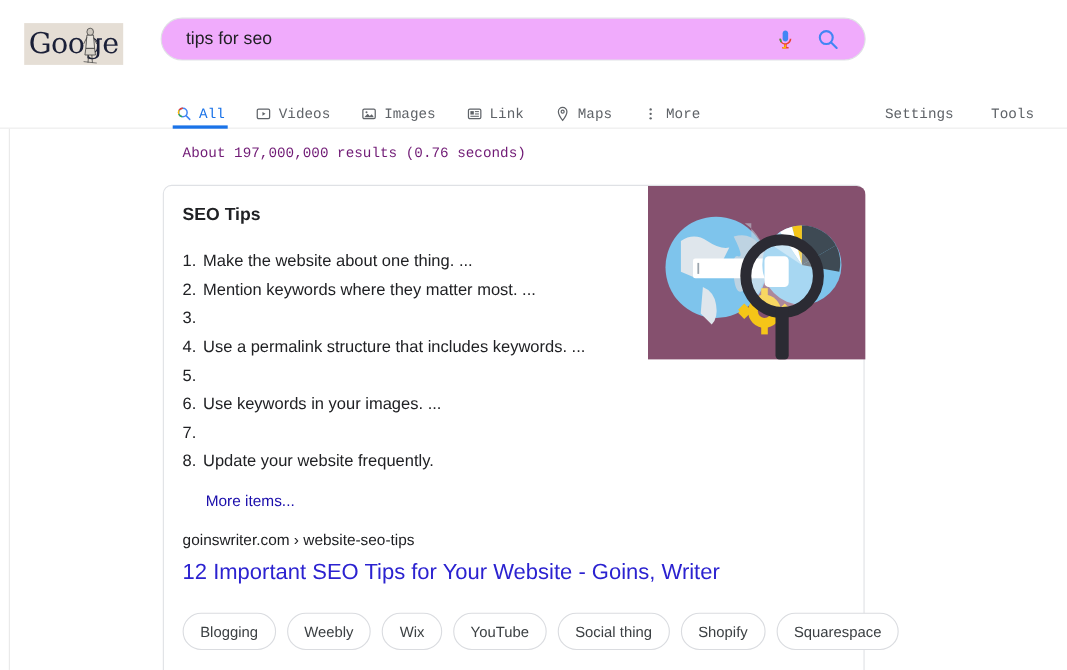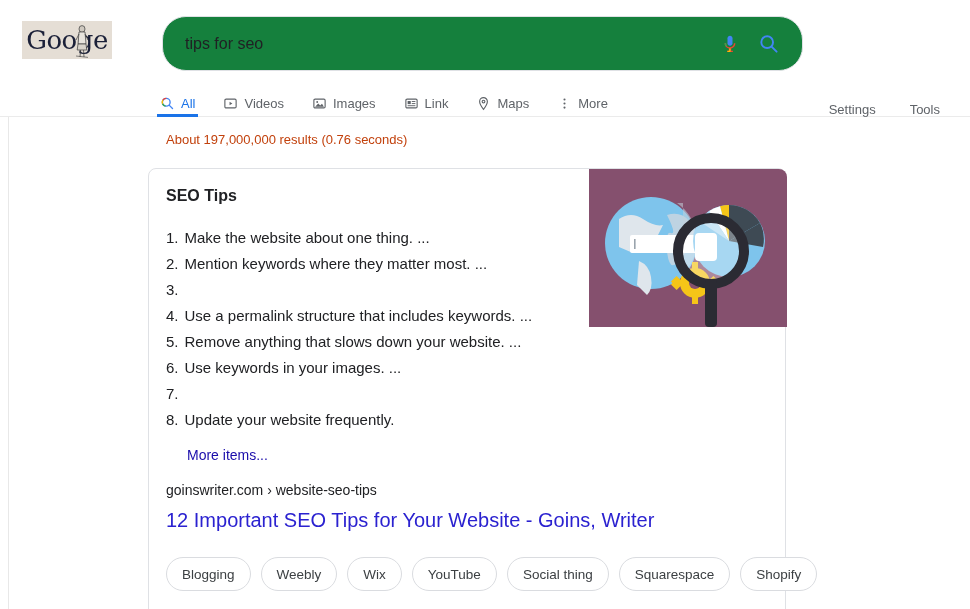--- a/index.html
+++ b/index.html
@@ -64,27 +64,27 @@
     left: 52px;
     top: 3px;
     width: 16px;
     height: 34px;
     pointer-events: none;
   }
 
   
   .searchbox {
     position: absolute;
-    left: 162px;
+    left: 146px;
     top: 16px;
     width: 641px;
-    height: 55px;
+    height: 39px;
     border: 1px solid #dfe1e5;
     border-radius: 24px;
-    background: #15803d;
+    background: #f0abfc;
     box-sizing: border-box;
     display: flex;
     align-items: center;
   }
   .search-input {
     border: none;
     outline: none;
     background: transparent;
     font-family: "Liberation Sans", sans-serif;
     font-size: 16px;
@@ -109,21 +109,22 @@
   }
 
   
   .navbar {
     position: absolute;
     left: 160px;
     top: 82px;
     width: 790px;
     height: 35px;
     display: flex;
-    align-items: flex-end;
+    align-items: center;
+    font-family: Liberation Mono, monospace;
   }
   .tab {
     display: flex;
     align-items: center;
     gap: 6px;
     height: 34px;
     padding: 0 0 0 0;
     margin-right: 28px;
     font-size: 13px;
     color: #5f6368;
@@ -155,21 +156,22 @@
     color: #5f6368;
     cursor: pointer;
   }
 
   
   .result-stats {
     position: absolute;
     left: 166px;
     top: 132px;
     font-size: 13px;
-    color: #c2410c;
+    color: #701a75;
+    font-family: Liberation Mono, monospace;
   }
 
   
   .card {
     position: absolute;
     left: 148px;
     top: 168px;
     width: 638px;
     height: 564px;
     border: 1px solid #dfe1e5;
@@ -397,21 +399,20 @@
     </li>
     <li>
       <span class="num">3.</span>
     </li>
     <li>
       <span class="num">4.</span>
       <span>Use a permalink structure that includes keywords. ...</span>
     </li>
     <li>
       <span class="num">5.</span>
-      <span>Remove anything that slows down your website. ...</span>
     </li>
     <li>
       <span class="num">6.</span>
       <span>Use keywords in your images. ...</span>
     </li>
     <li>
       <span class="num">7.</span>
     </li>
     <li>
       <span class="num">8.</span>
@@ -468,16 +469,16 @@
 
   <div class="result-url">goinswriter.com › website-seo-tips</div>
   <div class="result-title">12 Important SEO Tips for Your Website - Goins, Writer</div>
 
   <div class="chips">
     <div class="chip">Blogging</div>
     <div class="chip">Weebly</div>
     <div class="chip">Wix</div>
     <div class="chip">YouTube</div>
     <div class="chip">Social thing</div>
+    <div class="chip">Shopify</div>
     <div class="chip">Squarespace</div>
-    <div class="chip">Shopify</div>
   </div>
 </div>
 
 </body></html>

